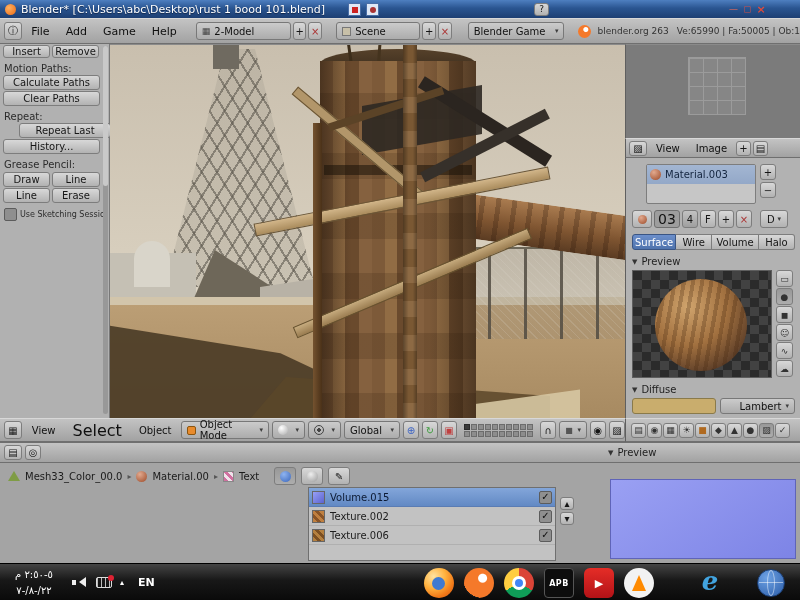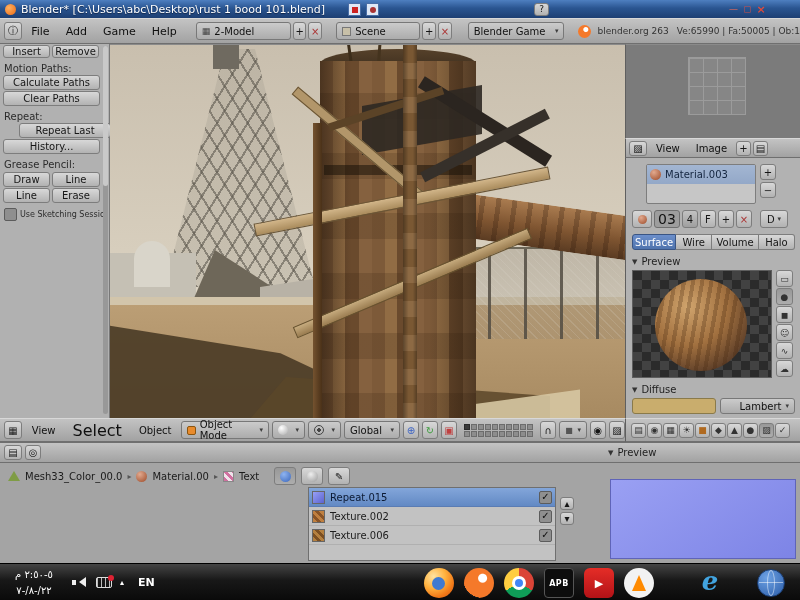--- a/index.html
+++ b/index.html
@@ -292,21 +292,21 @@
         <span style="width:11px;height:11px;border-radius:50%;background:radial-gradient(circle at 35% 30%,#8fb4f0,#3a66bc)"></span>
       </span>
       <span class="btn" style="width:22px;height:18px">
         <span style="width:11px;height:11px;border-radius:50%;background:radial-gradient(circle at 35% 30%,#eee,#999)"></span>
       </span>
       <span class="btn" style="width:22px;height:18px">✎</span>
     </div>
     <div class="abs" style="left:308px;top:44px;width:248px;height:74px;background:#c2c2c2;border:1px solid #6f6f6f;overflow:hidden">
       <div class="trow sel">
         <span class="th" style="background:linear-gradient(135deg,#97a0f5,#5c63cf)"></span>
-        <span>Repeat.015</span>
+        <span>Volume.015</span>
         <span class="sp"></span>
         <span class="chk">✓</span>
       </div>
       <div class="trow">
         <span class="th" style="background:repeating-linear-gradient(45deg,#c08040 0 3px,#8a5426 3px 6px)"></span>
         <span>Texture.002</span>
         <span class="sp"></span>
         <span class="chk">✓</span>
       </div>
       <div class="trow">

